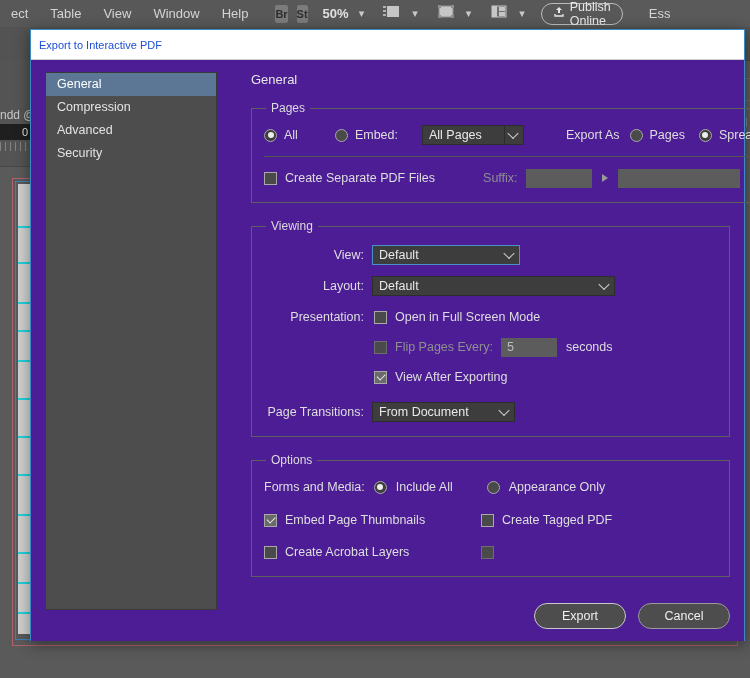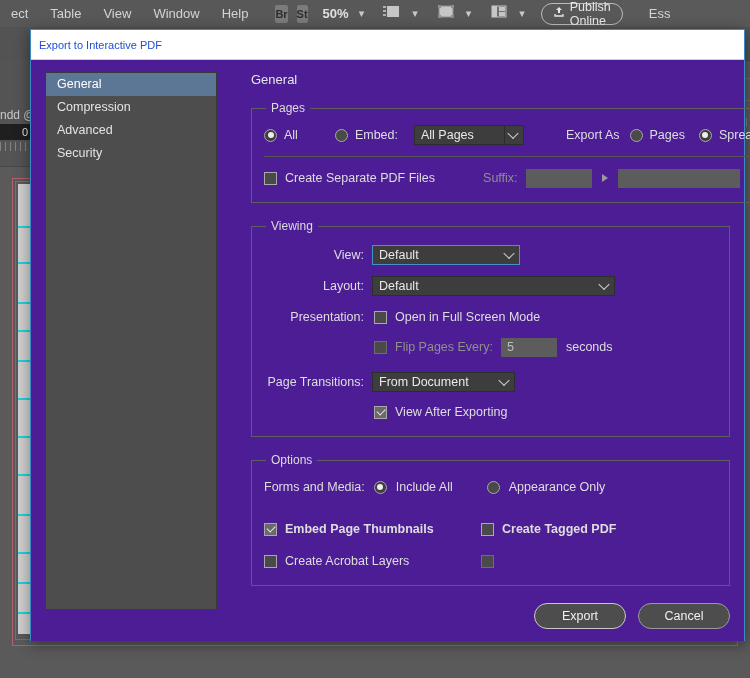--- a/index.html
+++ b/index.html
@@ -294,21 +294,21 @@
       <fieldset class="grp">
         <legend>Pages</legend>
 
         <div class="row" style="gap:0;">
           <span class="radio on"></span>
           <span class="lbl" style="margin-left:7px;">All</span>
 
           <span class="radio" style="margin-left:37px;"></span>
           <span class="lbl" style="margin-left:7px;">Embed:</span>
 
-          <span class="sel split" style="width:110px;margin-left:16px;">
+          <span class="sel split" style="width:102px;margin-left:24px;">
             <span>All Pages</span>
             <span class="divider"></span>
             <span class="arrow"></span>
           </span>
 
           <span class="lbl" style="margin-left:42px;">Export As</span>
           <span class="radio" style="margin-left:10px;"></span>
           <span class="lbl" style="margin-left:7px;">Pages</span>
           <span class="radio on" style="margin-left:14px;"></span>
           <span class="lbl" style="margin-left:7px;">Spreads</span>
@@ -352,47 +352,47 @@
         </div>
 
         <div class="row" style="margin-top:6px;">
           <span style="width:100px;"></span>
           <span class="cbox dis" style="margin-left:10px;"></span>
           <span class="lbl dim" style="margin-left:8px;">Flip Pages Every:</span>
           <span class="numfield" style="width:56px;margin-left:8px;">5</span>
           <span class="lbl" style="margin-left:9px;">seconds</span>
         </div>
 
+        <div class="row" style="margin-top:6px;">
+          <span style="width:100px;"></span>
+          <span class="cbox on" style="margin-left:10px;"></span>
+          <span class="lbl" style="margin-left:8px;">View After Exporting</span>
+        </div>
+
         <div class="row" style="margin-top:11px;">
           <span class="lbl right" style="width:100px;">Page Transitions:</span>
           <span class="sel" style="width:143px;margin-left:8px;">
             <span>From Document</span>
             <span class="arrow"></span>
           </span>
         </div>
-
-        <div class="row" style="margin-top:6px;">
-          <span style="width:100px;"></span>
-          <span class="cbox on" style="margin-left:10px;"></span>
-          <span class="lbl" style="margin-left:8px;">View After Exporting</span>
-        </div>
       </fieldset>
 
       <fieldset class="grp">
         <legend>Options</legend>
 
         <div class="row" style="margin-top:0;">
           <span class="lbl">Forms and Media:</span>
           <span class="radio on" style="margin-left:9px;"></span>
           <span class="lbl" style="margin-left:9px;">Include All</span>
           <span class="radio" style="margin-left:34px;"></span>
           <span class="lbl" style="margin-left:9px;">Appearance Only</span>
         </div>
 
-        <div class="row" style="margin-top:18px;font-weight:bold;">
+        <div class="row" style="margin-top:9px;">
           <span class="cbox on"></span>
           <span class="lbl" style="margin-left:8px;width:196px;">Embed Page Thumbnails</span>
           <span class="cbox"></span>
           <span class="lbl" style="margin-left:8px;">Create Tagged PDF</span>
         </div>
 
         <div class="row" style="margin-top:8px;">
           <span class="cbox"></span>
           <span class="lbl" style="margin-left:8px;width:196px;">Create Acrobat Layers</span>
           <span class="cbox dis"></span>

